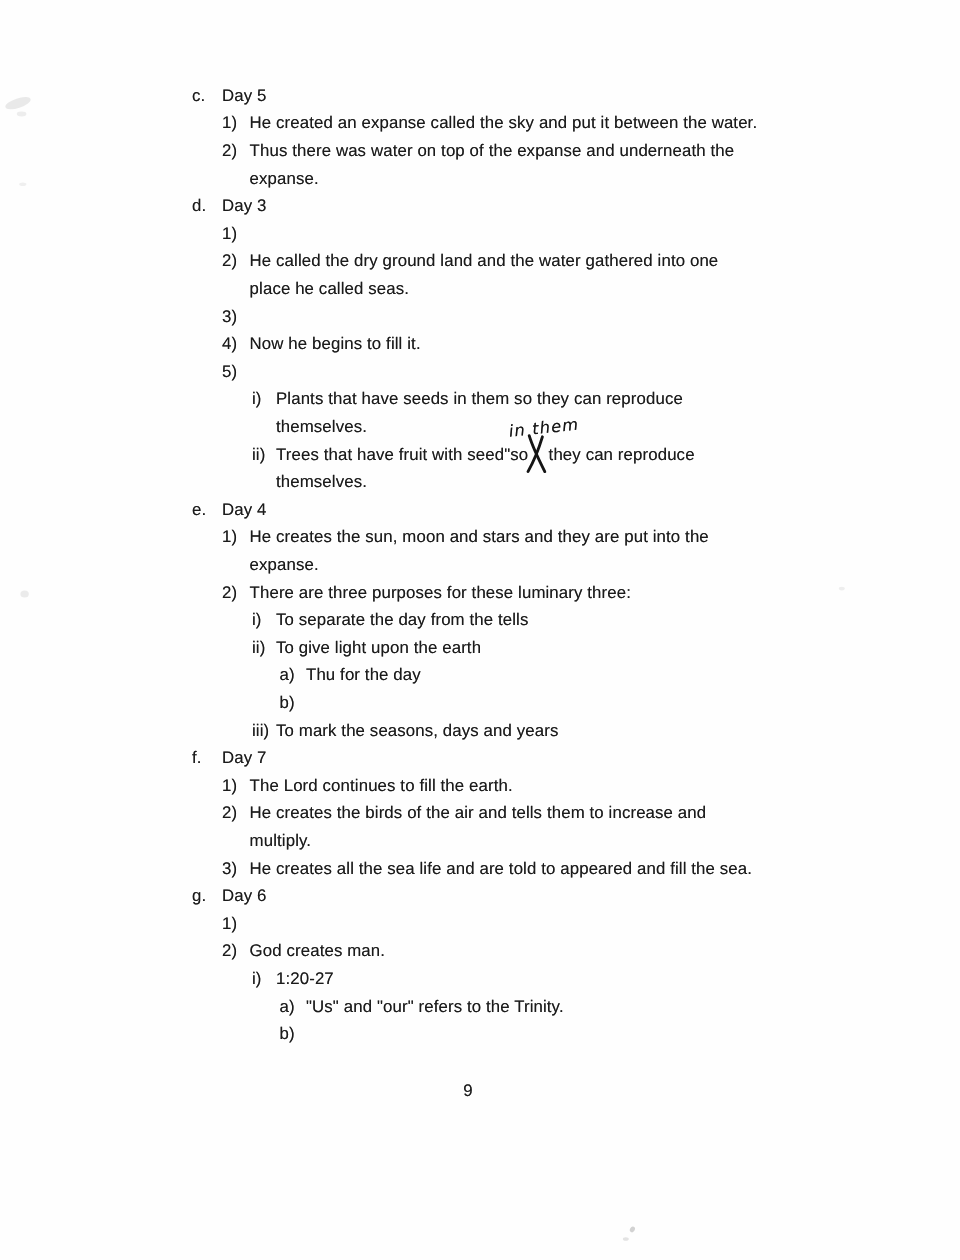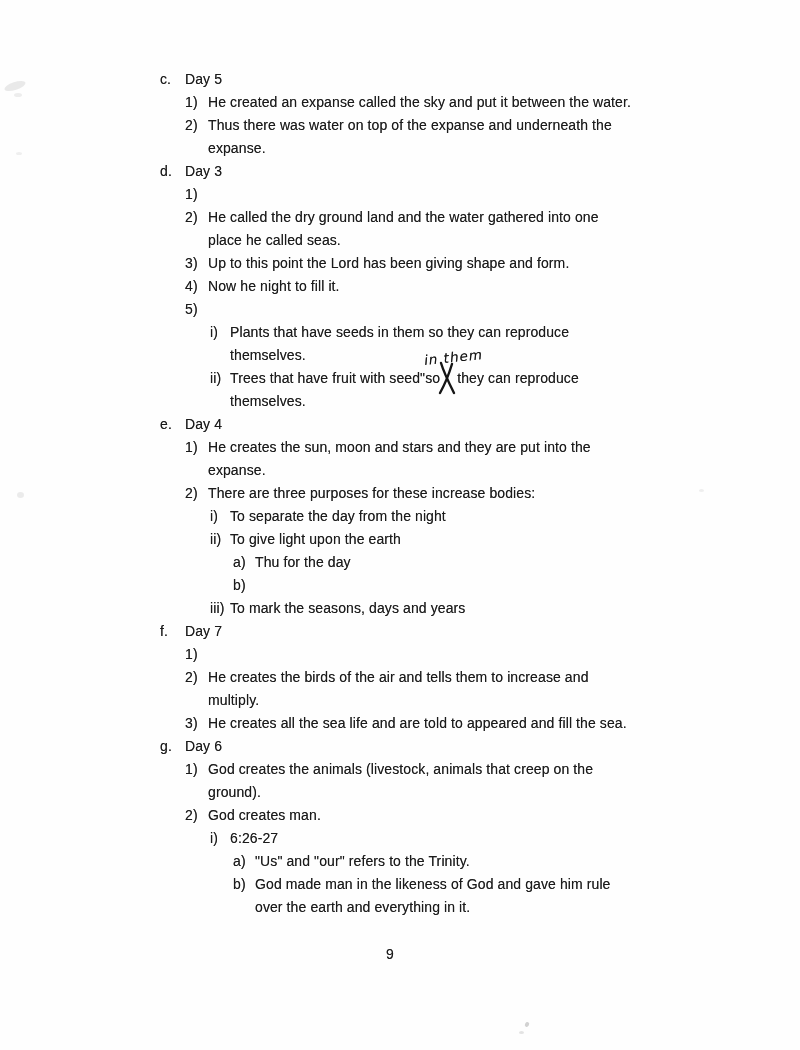--- a/index.html
+++ b/index.html
@@ -120,25 +120,24 @@
     <div class="item l2">
       <span class="marker">1)</span>
     </div>
     <div class="item l2">
       <span class="marker">2)</span>
       <span class="text">He called the dry ground land and the water gathered into one
 place he called seas.</span>
     </div>
     <div class="item l2">
       <span class="marker">3)</span>
-      <span class="text">Up to this point the Lord has been giving shape and form.</span>
     </div>
     <div class="item l2">
       <span class="marker">4)</span>
-      <span class="text">Now he night to fill it.</span>
+      <span class="text">Now he begins to fill it.</span>
     </div>
     <div class="item l2">
       <span class="marker">5)</span>
     </div>
     <div class="item l3">
       <span class="marker">i)</span>
       <span class="text">Plants that have seeds in them so they can reproduce
 themselves.</span>
     </div>
 
@@ -155,25 +154,25 @@
       <span class="marker">e.</span>
       <span class="text">Day 4</span>
     </div>
     <div class="item l2">
       <span class="marker">1)</span>
       <span class="text">He creates the sun, moon and stars and they are put into the
 expanse.</span>
     </div>
     <div class="item l2">
       <span class="marker">2)</span>
-      <span class="text">There are three purposes for these increase bodies:</span>
+      <span class="text">There are three purposes for these luminary three:</span>
     </div>
     <div class="item l3">
       <span class="marker">i)</span>
-      <span class="text">To separate the day from the night</span>
+      <span class="text">To separate the day from the tells</span>
     </div>
     <div class="item l3">
       <span class="marker">ii)</span>
       <span class="text">To give light upon the earth</span>
     </div>
     <div class="item l4">
       <span class="marker">a)</span>
       <span class="text">Thu for the day</span>
     </div>
     <div class="item l4">
@@ -183,53 +182,50 @@
       <span class="marker">iii)</span>
       <span class="text">To mark the seasons, days and years</span>
     </div>
 
     <div class="item l1">
       <span class="marker">f.</span>
       <span class="text">Day 7</span>
     </div>
     <div class="item l2">
       <span class="marker">1)</span>
+      <span class="text">The Lord continues to fill the earth.</span>
     </div>
     <div class="item l2">
       <span class="marker">2)</span>
       <span class="text">He creates the birds of the air and tells them to increase and
 multiply.</span>
     </div>
     <div class="item l2">
       <span class="marker">3)</span>
       <span class="text">He creates all the sea life and are told to appeared and fill the sea.</span>
     </div>
 
     <div class="item l1">
       <span class="marker">g.</span>
       <span class="text">Day 6</span>
     </div>
     <div class="item l2">
       <span class="marker">1)</span>
-      <span class="text">God creates the animals (livestock, animals that creep on the
-ground).</span>
     </div>
     <div class="item l2">
       <span class="marker">2)</span>
       <span class="text">God creates man.</span>
     </div>
     <div class="item l3">
       <span class="marker">i)</span>
-      <span class="text">6:26-27</span>
+      <span class="text">1:20-27</span>
     </div>
     <div class="item l4">
       <span class="marker">a)</span>
       <span class="text">"Us" and "our" refers to the Trinity.</span>
     </div>
     <div class="item l4">
       <span class="marker">b)</span>
-      <span class="text">God made man in the likeness of God and gave him rule
-over the earth and everything in it.</span>
     </div>
 
     <div class="page-number">9</div>
   </div>
 </div>
 
 </body></html>

